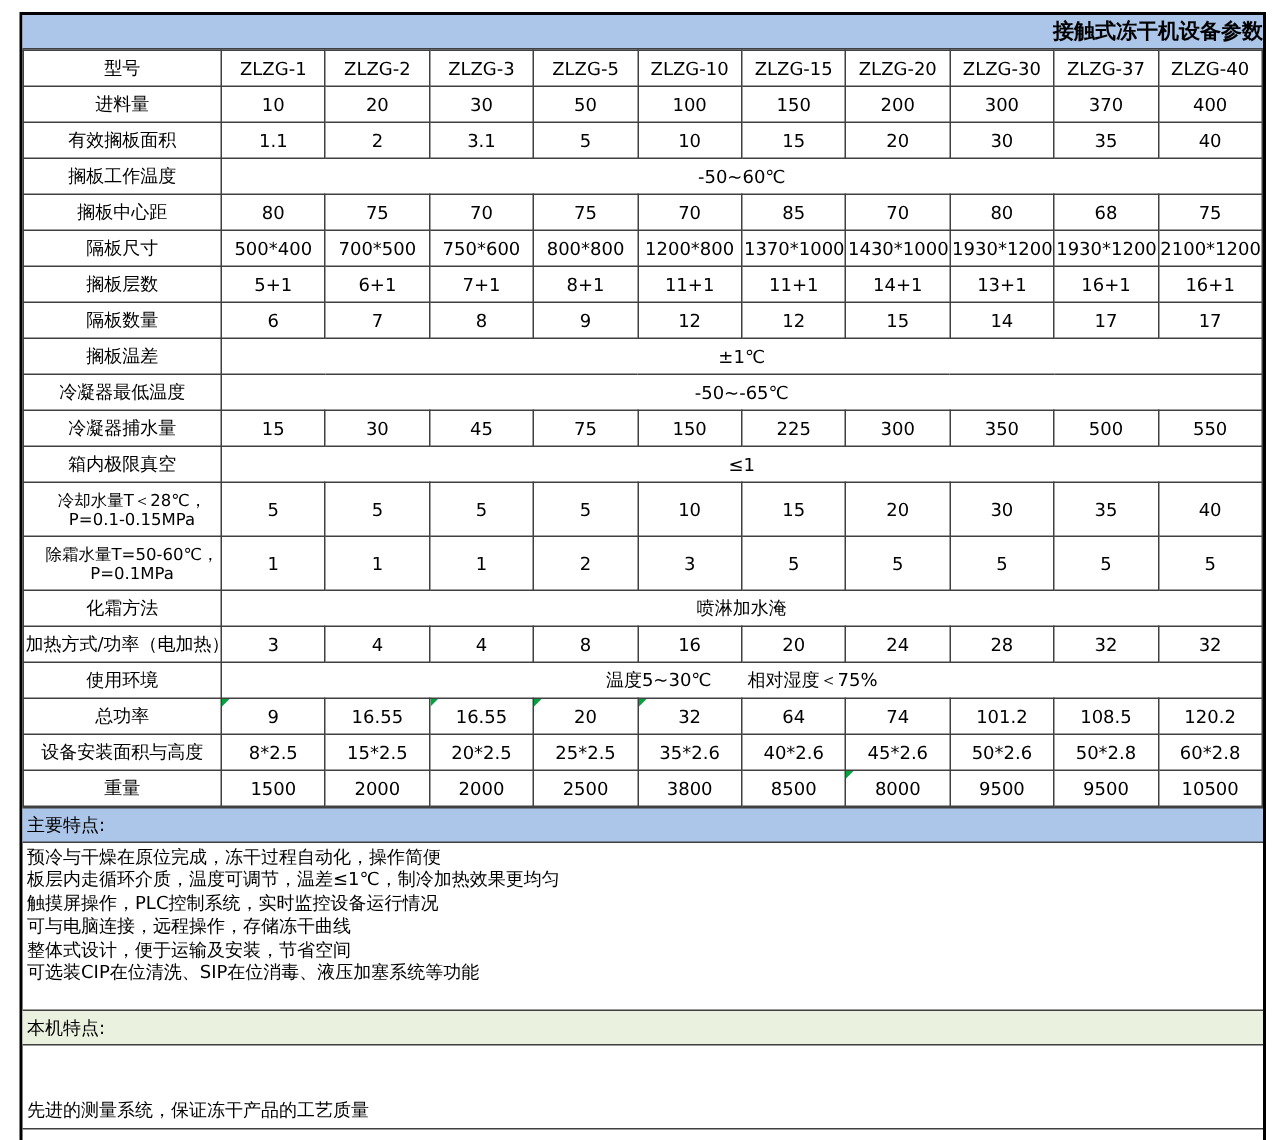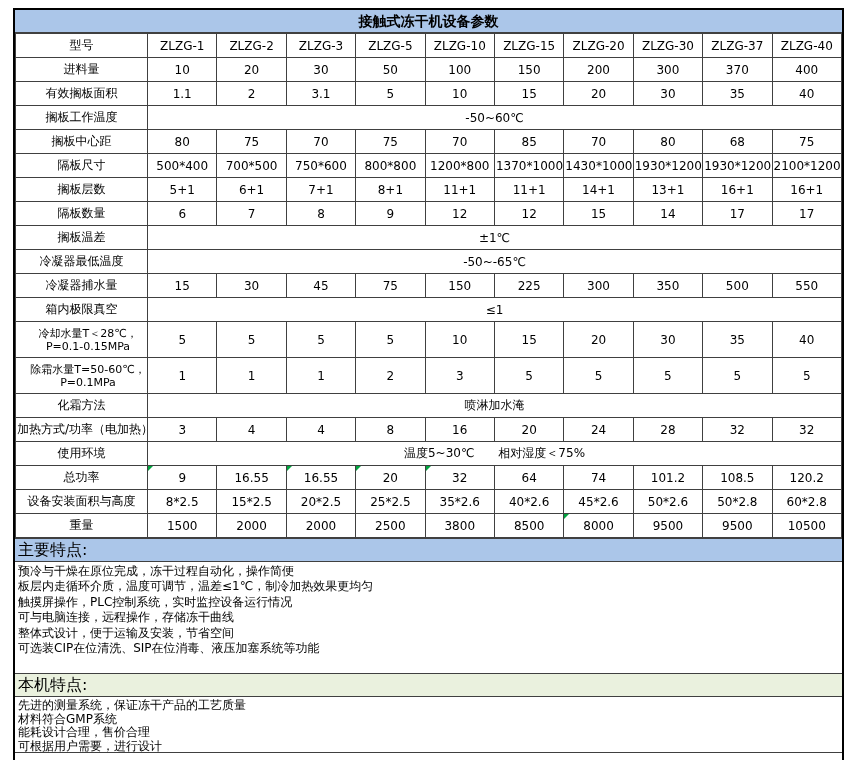--- a/index.html
+++ b/index.html
@@ -47,47 +47,47 @@
   td.lbl .l2line { font-size: 11px; line-height: 13px; white-space: nowrap; padding-left: 13px; }
   .tri {
     position: absolute; top: 0; left: 0;
     width: 0; height: 0;
     border-top: 5px solid #00a33e;
     border-right: 5px solid transparent;
   }
   .sec-header {
     height: 22px;
     line-height: 22px;
-    font-size: 16px;
+    font-size: 12px;
     padding-left: 3px;
     border-top: 1px solid #404040;
     border-bottom: 1px solid #404040;
   }
   .sec-text {
     font-size: 12px;
     padding: 2px 0 0 3px;
     box-sizing: border-box;
   }
   .sec-text div { white-space: nowrap; }
   .main-text { height: 94px; border-radius: 25px; }
   .main-text div { line-height: 15.4px; }
   .machine-text { height: 55px; }
-  .machine-text div { line-height: 13.7px; }
+  .machine-text div { line-height: 13.7px; margin-top: 35px; }
   .bottom-row {
     display: flex;
     height: 8px;
     border-top: 1px solid #404040;
   }
 </style>
 </head>
 <body>
 
 <div class="sheet">
 
-  <div class="title-row" style="background: rgb(171, 198, 233);">接触式冻干机设备参数</div>
+  <div class="title-row" style="background: rgb(171, 198, 233); text-align: right;">接触式冻干机设备参数</div>
 
   <table class="spec">
     <colgroup>
       <col style="width:132px">
       <col>
         <col>
         <col>
         <col>
         <col>
         <col>

